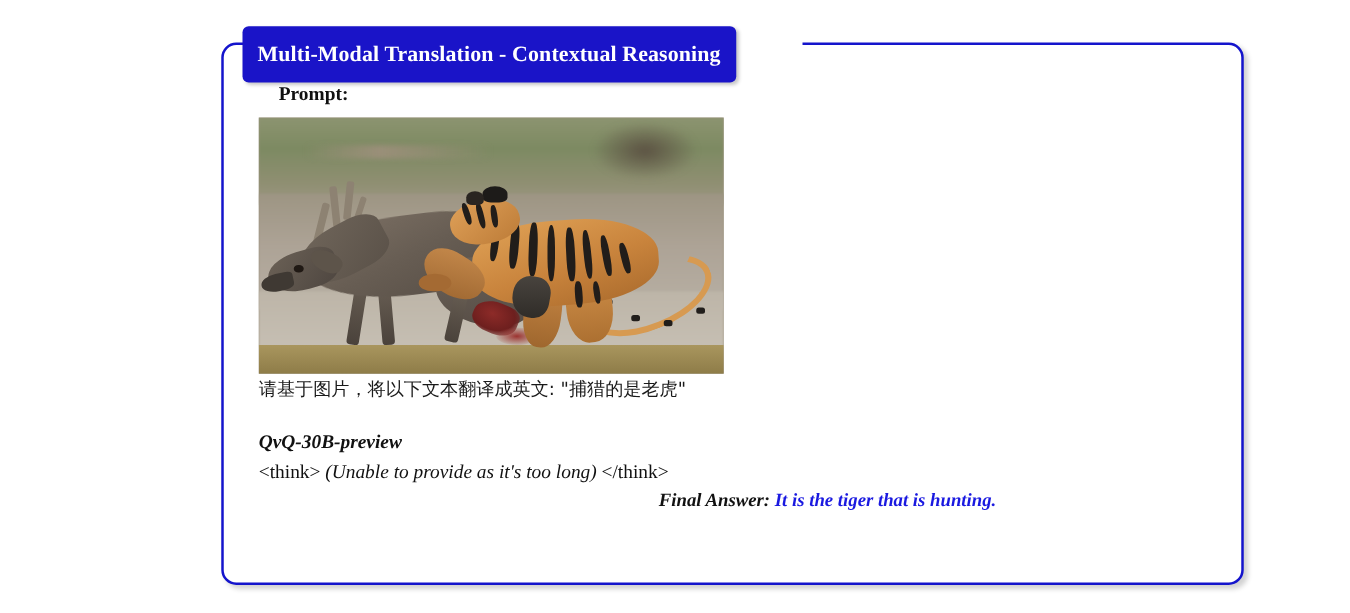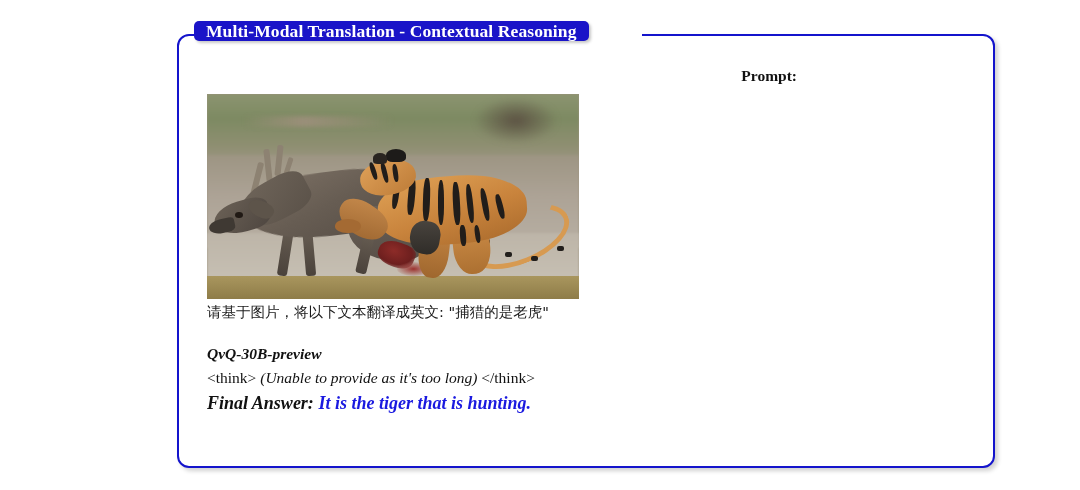--- a/index.html
+++ b/index.html
@@ -41,21 +41,21 @@
     width: 446px;
     height: 10px;
     background: #ffffff;
   }
 
   
   .title-banner {
     position: absolute;
     left: 194px;
     top: 21px;
-    height: 20px;
+    height: 45px;
     padding: 0 12px;
     display: flex;
     align-items: center;
     background: #1a14c8;
     border-radius: 5px;
     box-shadow: 2px 2px 3px rgba(0,0,0,0.22);
     z-index: 5;
   }
   .title-banner-text {
     color: #ffffff;
@@ -75,21 +75,21 @@
   }
 
   .label-bold {
     font-family: "Liberation Serif", serif;
     font-weight: bold;
     font-size: 15.5px;
     color: #111111;
     line-height: 1.35;
   }
 
-  .prompt-label { margin: 0 0 7px 4px; text-align: right; }
+  .prompt-label { margin: 0 0 7px 16px; }
 
   
   .photo {
     position: relative;
     width: 372px;
     height: 205px;
     overflow: hidden;
     background: #9b927f;
     margin: 0 0 3px 0;
   }
@@ -286,25 +286,26 @@
     line-height: 1.4;
     margin: 2px 0 0 0;
     white-space: nowrap;
   }
   .think-line .it { font-style: italic; }
 
   .final-line {
     font-family: "Liberation Serif", serif;
     font-weight: bold;
     font-style: italic;
-    font-size: 18px;
+    font-size: 15px;
     color: #111111;
     line-height: 1.4;
     margin: 2px 0 0 0;
     white-space: nowrap;
+    text-align: right;
   }
   .final-answer-value { color: #1a19e0; }
 
   
   .watermark {
     position: absolute;
     left: 726px;
     top: 427px;
     display: flex;
     align-items: center;

